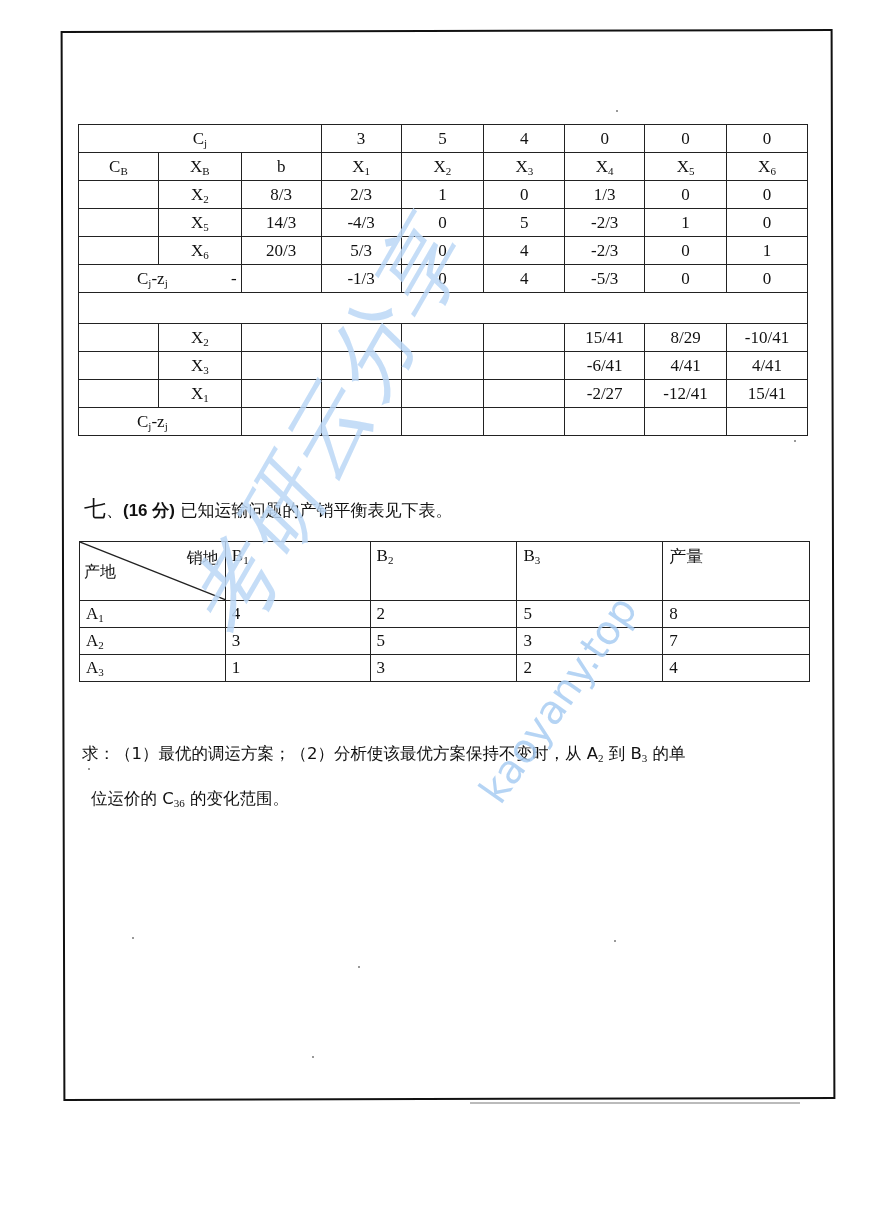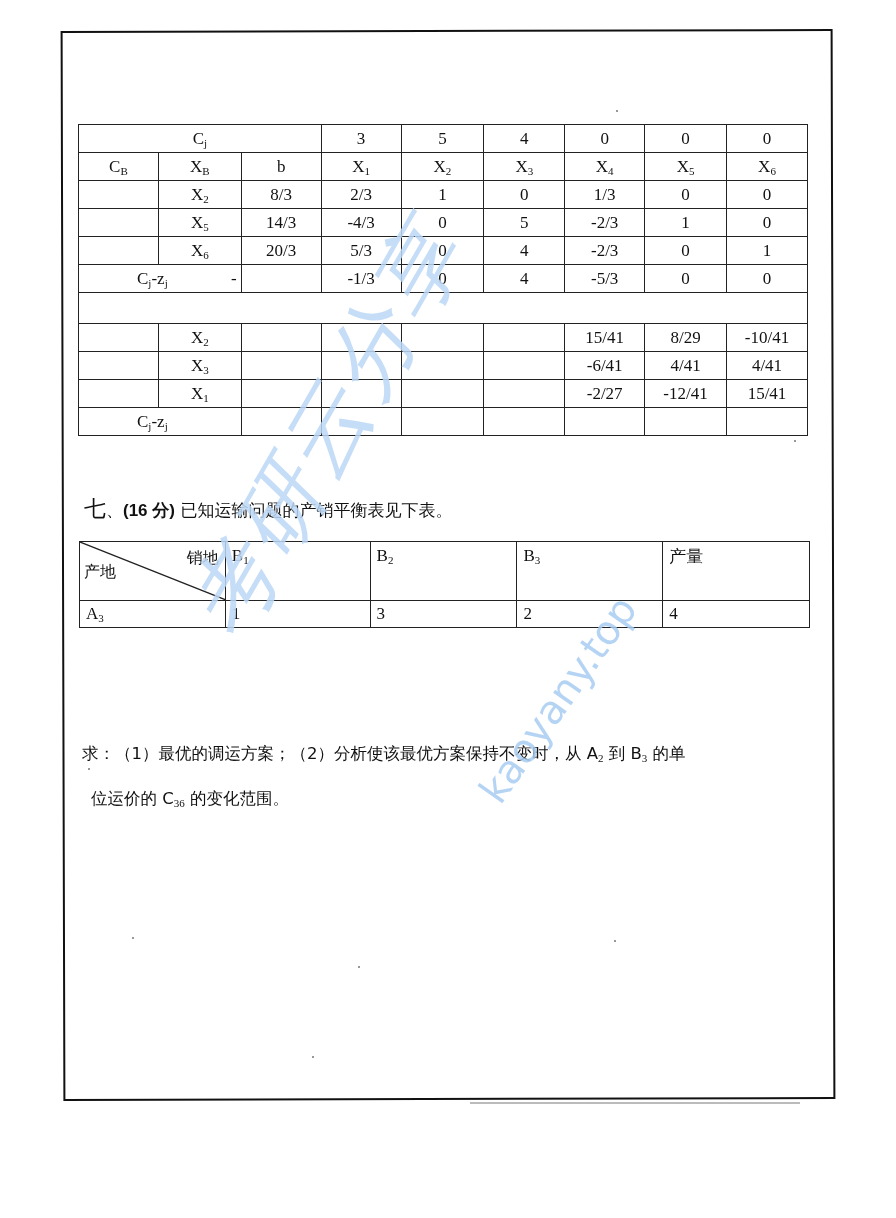--- a/index.html
+++ b/index.html
@@ -183,20 +183,34 @@
           </svg>
       <span class="tr">销地</span>
       <span class="bl">产地</span>
     </td>
     <td class="hdr"><span>B</span><sub>1</sub></td>
     <td class="hdr"><span>B</span><sub>2</sub></td>
     <td class="hdr"><span>B</span><sub>3</sub></td>
     <td class="hdr cn">产量</td>
   </tr>
   <tr>
+    <td><span>A</span><sub>1</sub></td>
+    <td>4</td>
+    <td>2</td>
+    <td>5</td>
+    <td>8</td>
+  </tr>
+  <tr>
+    <td><span>A</span><sub>2</sub></td>
+    <td>3</td>
+    <td>5</td>
+    <td>3</td>
+    <td>7</td>
+  </tr>
+  <tr>
     <td><span>A</span><sub>3</sub></td>
     <td>1</td>
     <td>3</td>
     <td>2</td>
     <td>4</td>
   </tr>
 </tbody>
   </table>
 
 <div class="q-text1">

